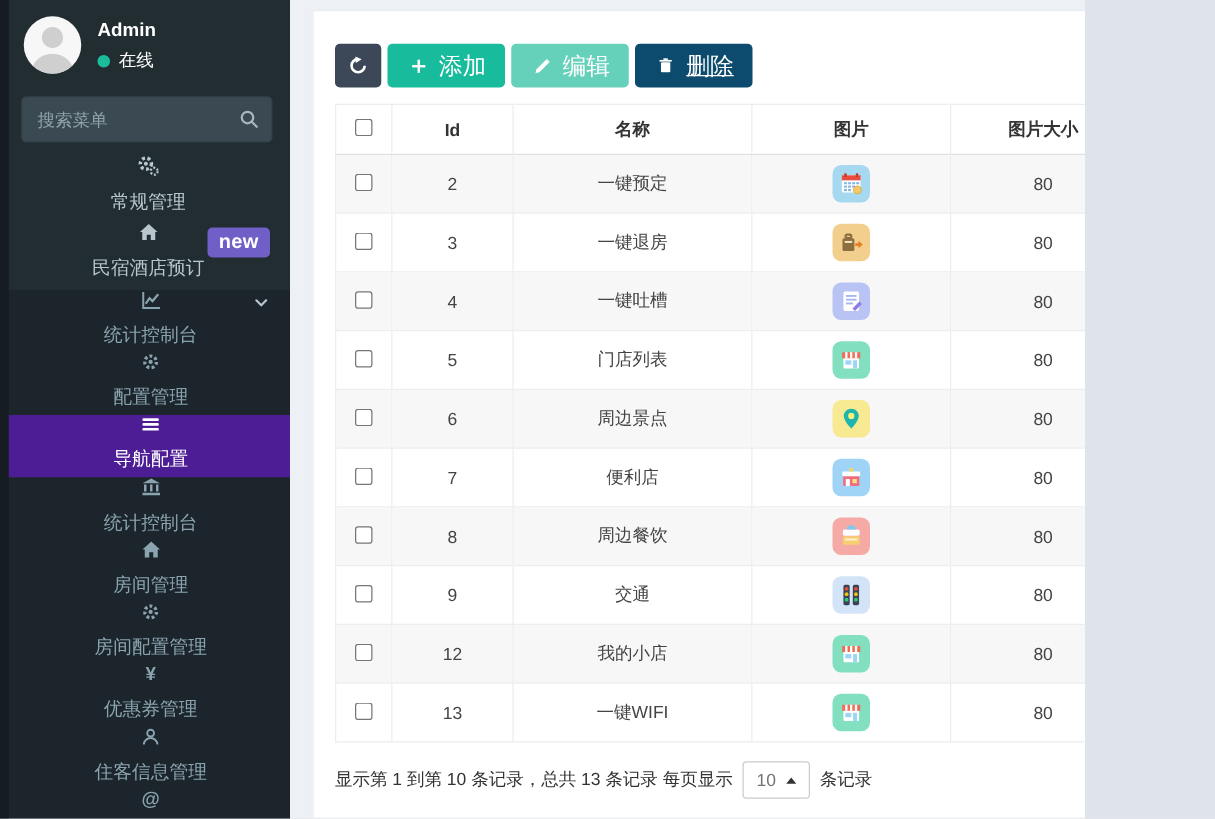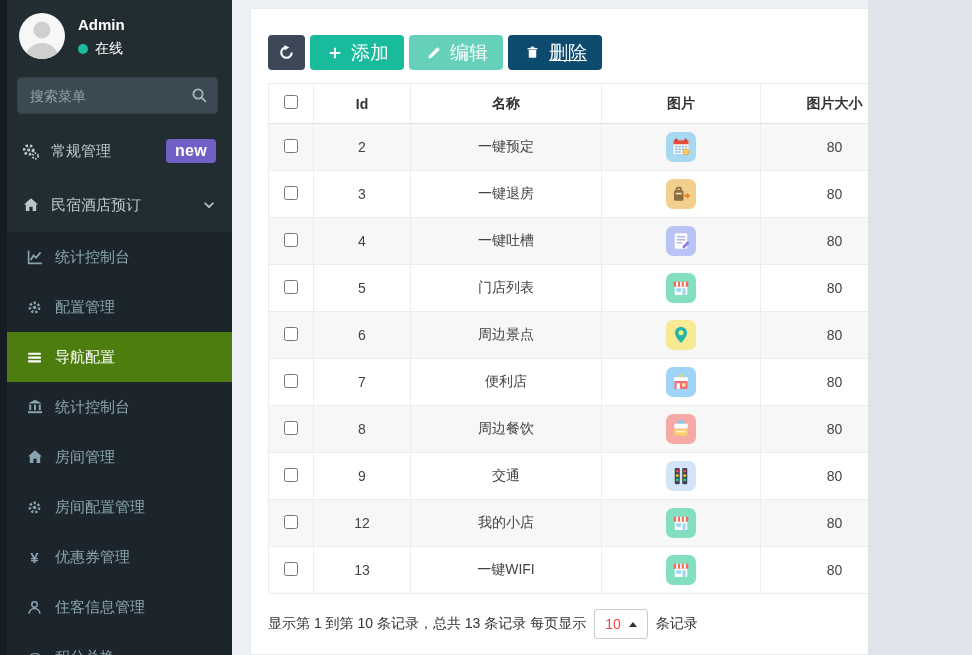--- a/index.html
+++ b/index.html
@@ -24,23 +24,23 @@
 
   .search-wrap { margin:8px 14px 10px 17px; position:relative; }
   .search-input { width:100%; height:37px; background:#3b4a52; border:1px solid #33414a;
             border-radius:4px; color:#cfd8dc; font-size:14px; padding:0 34px 0 12px;
             outline:none; font-family:inherit; }
   .search-input::placeholder { color:#8fa3ab; }
   .search-icon { position:absolute; right:11px; top:10px; color:#a7b7bd; }
 
   .nav { flex:1; overflow:hidden; }
   .nav-item { height:54px; display:flex; align-items:center; gap:11px;
-              padding:0 16px 0 21px; color:#b8c7ce; font-size:15px; cursor:pointer; }
+              padding:0 16px 0 21px; color:#b8c7ce; font-size:15px; cursor:pointer;flex-direction:column; }
   .nav-item.sub { background:#1b252b; height:50px; padding-left:25px; color:#8aa4af; }
-  .nav-item.active { background:#4d7c0f; color:#fff; }
+  .nav-item.active { background:#4c1d95; color:#fff; }
   .icon-slot { width:19px; display:inline-flex; justify-content:center; align-items:center; flex:none; }
   .char-icon { font-size:15px; font-weight:bold; line-height:1; }
   .badge { margin-left:auto; background:#6f5fc6; color:#fff; font-size:16px; font-weight:bold;
            padding:3px 9px; border-radius:4px; letter-spacing:.3px; }
   .chevron { margin-left:auto; display:inline-flex; }
 
   
   .main { flex:1; padding:8px 0 0 18px; min-width:0; }
   .card { background:#fff; height:100%; padding:26px 0 0 17px;
           box-shadow:0 1px 2px rgba(0,0,0,.05); border:1px solid #e9edf2; border-right:none; }
@@ -63,21 +63,21 @@
   col.c-cb { width:45px; } col.c-id { width:97px; } col.c-name { width:191px; }
   col.c-img { width:159px; } col.c-size { width:148px; } col.c-ops { width:118px; }
   input[type=checkbox] { width:14px; height:14px; accent-color:#4a6edb; }
 
   .app-icon { width:30px; height:30px; border-radius:7px; display:inline-flex;
               align-items:center; justify-content:center; vertical-align:middle; }
 
   .pagination { margin-top:15px; display:flex; align-items:center; font-size:14px; color:#333; }
   .page-size-btn { border:1px solid #ccc; background:#fff; border-radius:3px; height:30px;
               padding:0 10px; display:inline-flex; align-items:center; gap:8px; font-size:14px;
-              color:#ef4444; margin:0 8px; cursor:pointer; font-family:inherit; }
+              color:#737373; margin:0 8px; cursor:pointer; font-family:inherit; }
   .caret-up { width:0; height:0; border-left:4px solid transparent;
               border-right:4px solid transparent; border-bottom:5px solid #333; }
 </style>
 </head>
 <body>
 
 <div class="app">
 
   <aside class="sidebar">
     <div class="user-panel">

